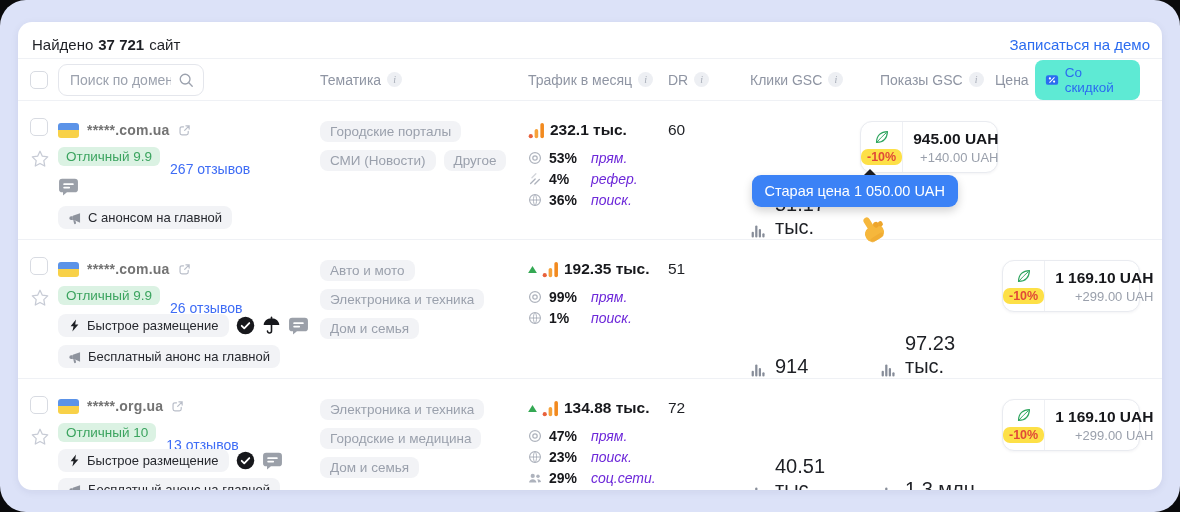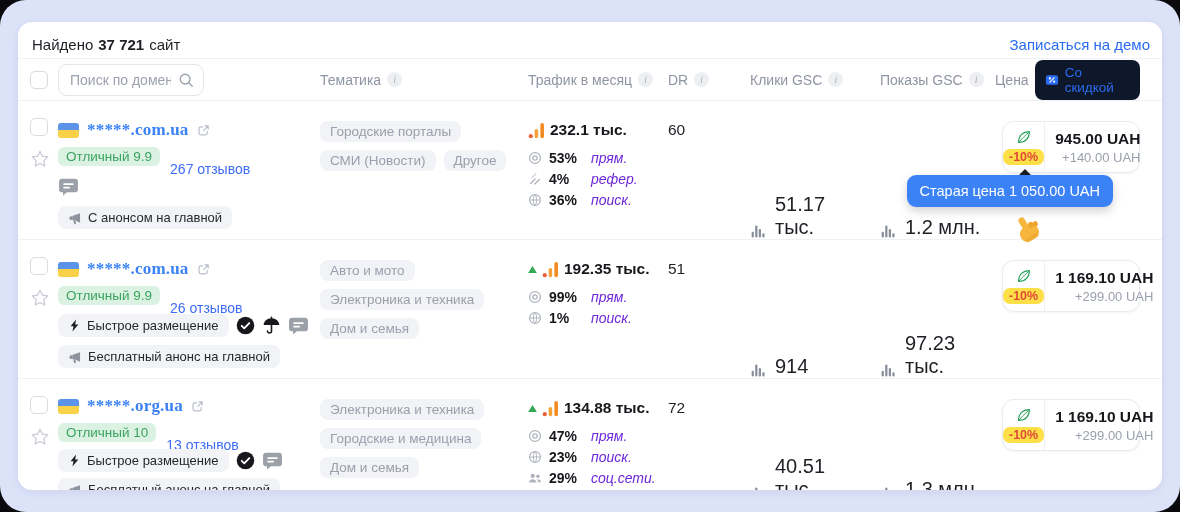--- a/index.html
+++ b/index.html
@@ -42,38 +42,38 @@
   .search-wrap { position:relative; width:146px; }
   .search-input {
     width:100%; height:32px; border:1px solid #E4E6EC; border-radius:9px;
     padding:0 32px 0 11px; font-size:14px; color:#1E2025; outline:none;
     font-family:inherit; background:#fff;
   }
   .search-input::placeholder { color:#9CA2AE; }
   .search-icon { position:absolute; right:10px; top:8px; width:16px; height:16px; color:#9CA2AE; }
   .th-price { display:flex; align-items:center; }
   .discount-pill {
-    display:flex; align-items:center; gap:6px; background:#0f172a; color:#2B6CF0;
+    display:flex; align-items:center; gap:6px; background:#5eead4; color:#2B6CF0;
     font-size:13.5px; padding:5px 10px; border-radius:8px; margin-left:auto; cursor:pointer;
   }
   .ticket { width:14px; height:14px; flex:0 0 auto; }
   
   .rows { flex:1; display:flex; flex-direction:column; }
   .row { border-bottom:1px solid #EFF1F5; position:relative; }
   .row.h1, .row.h2 { height:139px; }
   .row.h3 { flex:1; border-bottom:none; }
   .c-check { padding-top:17px; display:flex; flex-direction:column; gap:13px; align-items:flex-start; }
   .checkbox { width:18px; height:18px; border:1.5px solid #D8DBE2; border-radius:5px; background:#fff; cursor:pointer; }
   .star { width:20px; height:20px; color:#C7CBD5; cursor:pointer; }
   .c-domain { padding-top:18px; }
   .domain-line { display:flex; align-items:center; gap:8px; height:22px; margin-bottom:5px; }
   .flag { width:21px; height:15px; border-radius:3px; overflow:hidden; display:inline-flex; flex-direction:column; flex:0 0 auto; }
   .flag .ft { flex:1; background:#5B93E8; }
   .flag .fb { flex:1; background:#F8D148; }
-  .domain { font-size:17px; font-weight:700; color:#3b82f6; text-decoration:none; cursor:pointer; letter-spacing:.2px;font-family:Liberation Serif, serif; }
+  .domain { font-size:14px; font-weight:700; color:#737373; text-decoration:none; cursor:pointer; letter-spacing:.2px; }
   .ext { width:13px; height:13px; color:#B9BEC9; cursor:pointer; flex:0 0 auto; }
   .meta-line { display:flex; align-items:center; gap:10px; height:21px; margin-bottom:7px; }
   .rating { background:#DBF2E3; color:#3BA45F; font-size:13.5px; padding:2px 8px; border-radius:6px; white-space:nowrap; }
   .reviews { color:#3E6CF5; font-size:14px; text-decoration:none; cursor:pointer; white-space:nowrap;margin-top:24px; }
   .tags-line { display:flex; align-items:center; gap:7px; height:24px; margin-bottom:8px; }
   .feature-tag {
     display:inline-flex; align-items:center; gap:6px; background:#F2F3F6;
     border-radius:8px; padding:4px 10px; font-size:13px; color:#26282E; white-space:nowrap;
   }
   .tag-ico { width:14px; height:14px; color:#8E939D; flex:0 0 auto; }
@@ -338,26 +338,20 @@
           <span>поиск.</span>
         </div>
       </div>
       <div class="c-dr">60</div>
       <div class="c-clicks">
         <svg class="gsc">
             <use href="#i-gsc"></use>
           </svg>
         <span>51.17 тыс.</span>
       </div>
-      <div class="c-impr">
-        <svg class="gsc">
-            <use href="#i-gsc"></use>
-          </svg>
-        <span>1.2 млн.</span>
-      </div>
       <div class="c-price">
         <div class="price-card">
           <div class="p-left">
             <svg class="leaf">
                 <use href="#i-leaf"></use>
               </svg>
             <span class="disc">-10%</span>
           </div>
           <div class="p-right">
             <div class="p-main">945.00 UAH</div>

